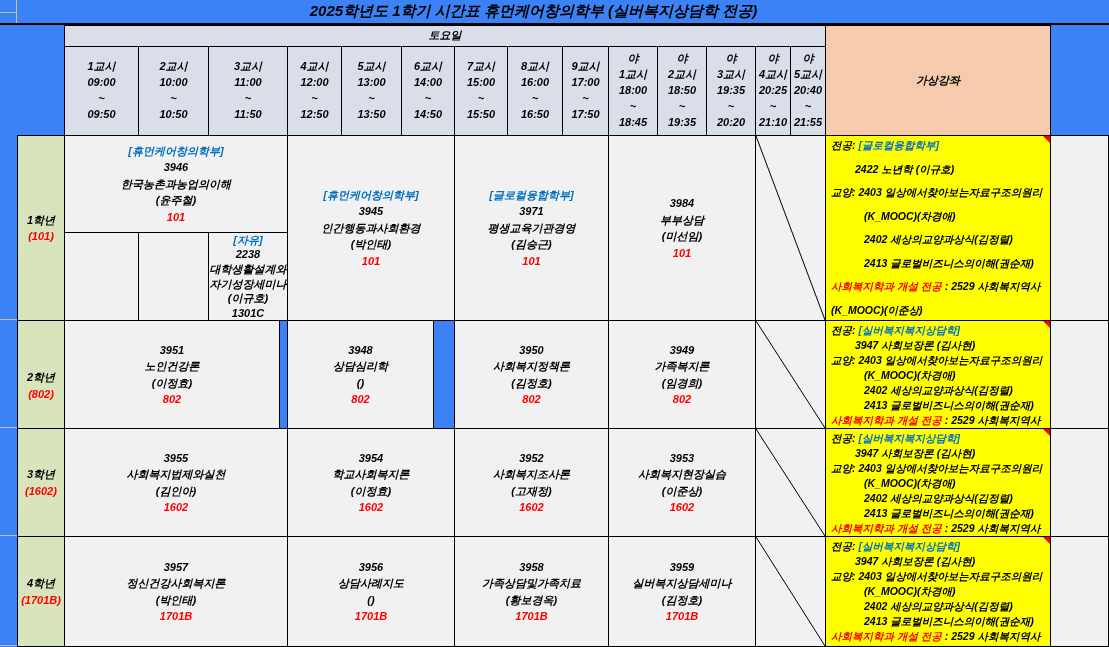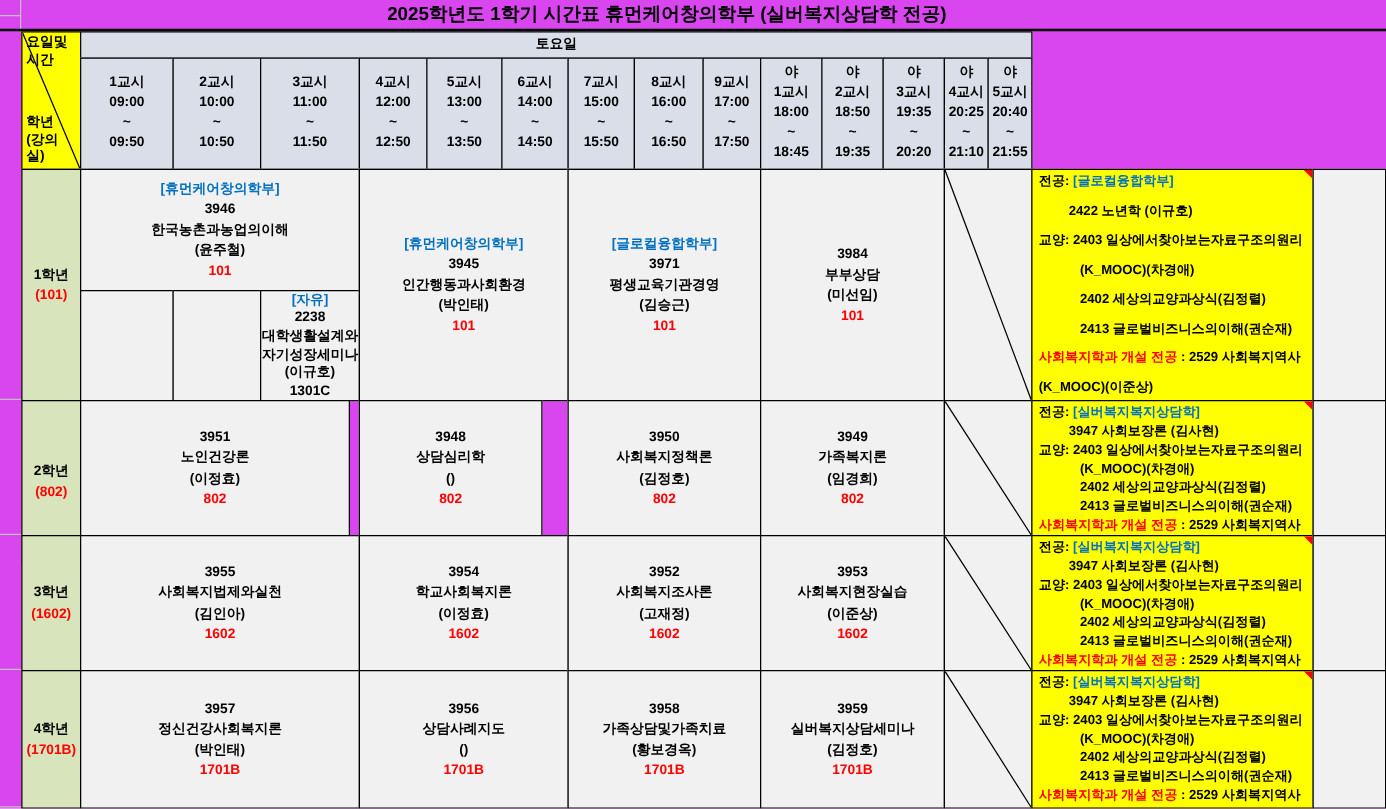--- a/index.html
+++ b/index.html
@@ -1,17 +1,17 @@
 <!DOCTYPE html>
 <html><head>
 <meta charset="utf-8">
 <style>
   html,body{margin:0;padding:0;background:#fff;}
-  #page{position:relative;width:1109px;height:647px;background:#d946ef;overflow:hidden;
-        font-family:"Liberation Sans","DejaVu Sans",sans-serif;color:#000;}
+  #page{position:relative;width:1109px;height:647px;background:#3b82f6;overflow:hidden;
+        font-family:"Liberation Sans","DejaVu Sans",sans-serif;color:#000;font-style:italic;}
   .cell{position:absolute;box-sizing:border-box;border:1px solid #000;background:#F1F1F1;
         display:flex;flex-direction:column;align-items:center;justify-content:center;
         text-align:center;font-weight:700;font-size:11px;line-height:1.5;overflow:hidden;}
   .phead{background:#D9DEE8;line-height:1.45;}
   .green{background:#D8E4BC;}
   .peach{background:#F6CBAD;}
   .yellowc{background:#FFFF00;}
   .blue{color:#0070C0;}
   .red{color:#FF0000;}
   .dept{color:#0070C0;}
@@ -43,30 +43,20 @@
 
   <div class="title">2025학년도 1학기 시간표 휴먼케어창의학부 (실버복지상담학 전공)</div>
   <div class="thick"></div>
   <div class="gvline"></div>
   <div class="gline" style="top:12px"></div>
   <div class="gline" style="top:319px"></div>
   <div class="gline" style="top:427px"></div>
   <div class="gline" style="top:535px"></div>
   <div class="gline" style="top:645px"></div>
 
-  <div class="cell corner" style="left:17px;top:25px;width:48px;height:111px">
-    <svg preserveAspectRatio="none" viewBox="0 0 100 100">
-        <line x1="0" y1="0" x2="100" y2="100" stroke="#000" vector-effect="non-scaling-stroke"></line>
-      </svg>
-    <div class="cblock">요일및시간</div>
-    <div class="cblock">
-      <div>학년</div>
-      <div>(강의실)</div>
-    </div>
-  </div>
 
   <div class="cell phead" style="left:64px;top:25px;width:762px;height:22px">
     <div>토요일</div>
   </div>
 
   <div class="cell phead" style="left:64px;top:46px;width:75px;height:90px">
     <div>1교시</div>
     <div>09:00</div>
     <div>~</div>
     <div>09:50</div>
@@ -148,20 +138,23 @@
     <div>21:10</div>
   </div>
   <div class="cell phead" style="left:790px;top:46px;width:36px;height:90px">
     <div>야</div>
     <div>5교시</div>
     <div>20:40</div>
     <div>~</div>
     <div>21:55</div>
   </div>
 
+  <div class="cell peach" style="left:825px;top:25px;width:226px;height:111px">
+    <div>가상강좌</div>
+  </div>
 
   <div class="cell green" style="left:17px;top:135px;width:48px;height:186px">
     <div>1학년</div>
     <div class="red">(101)</div>
   </div>
   <div class="cell" style="left:64px;top:135px;width:224px;height:98px">
     <div class="dept">[휴먼케어창의학부]</div>
     <div>3946</div>
     <div>한국농촌과농업의이해</div>
     <div>(윤주철)</div>

